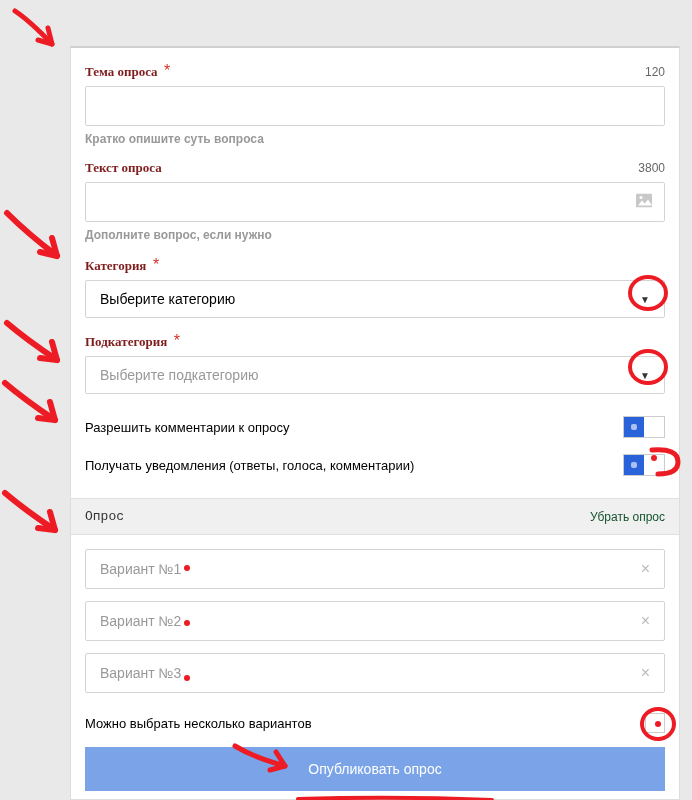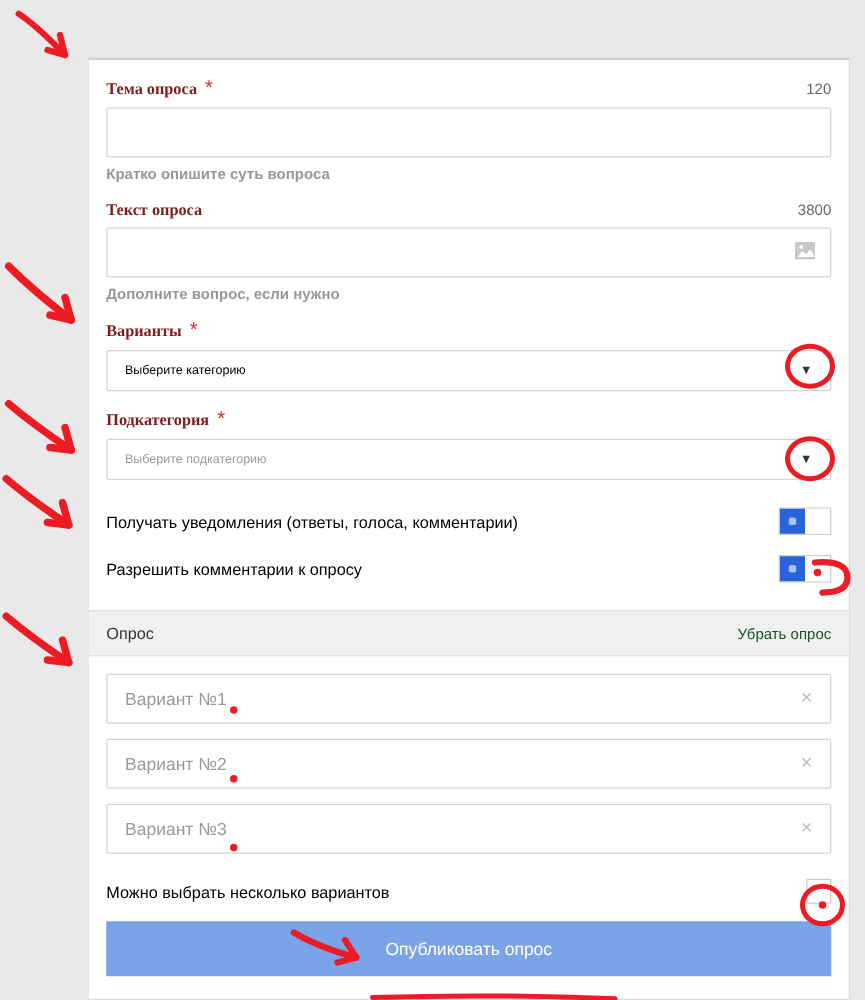--- a/index.html
+++ b/index.html
@@ -50,21 +50,21 @@
     }
     .image-icon {
       position: absolute;
       right: 12px;
       top: 50%;
       transform: translateY(-50%);
       color: #c0c0c0;
     }
     .hint-text { font-size: 12px; color: #999; margin-top: 6px; font-weight: bold; }
     .select-box { display: flex; justify-content: space-between; align-items: center; cursor: pointer; }
-    .select-placeholder { color: #000; font-size: 10px; }
+    .select-placeholder { color: #000; font-size: 14px; }
     .select-placeholder.muted { color: #999; }
     .chevron { font-size: 10px; color: #333; }
     .toggle-row { display: flex; justify-content: space-between; align-items: center; padding: 8px 0; }
     .toggle-label { font-size: 13px; color: #000; }
     .toggle {
       width: 42px;
       height: 22px;
       background: #fff;
       border: 1px solid #ccc;
       position: relative;
@@ -84,21 +84,21 @@
     .toggle-off { right: 0; background: #fff; }
     .section-header {
       background: #f0f0f0;
       padding: 10px 14px;
       display: flex;
       justify-content: space-between;
       align-items: center;
       border-top: 1px solid #e0e0e0;
       border-bottom: 1px solid #e0e0e0;
     }
-    .section-title { font-size: 13px; color: #333; }
+    .section-title { font-size: 13px; color: #333; font-family: Liberation Mono, monospace; }
     .section-link { font-size: 12px; color: #14532d; cursor: pointer; }
     .option-input {
       width: 100%;
       border: 1px solid #d4d4d4;
       border-radius: 2px;
       padding: 10px 14px;
       font-size: 14px;
       color: #999;
       display: flex;
       justify-content: space-between;
@@ -187,21 +187,21 @@
               <path d="M2 12 L6 7 L9 10 L12 6 L16 12 Z" fill="#fff"></path>
             </svg>
         </span>
       </div>
       <div class="hint-text">Дополните вопрос, если нужно</div>
     </div>
 
     <div class="field-group">
       <div class="field-header">
         <div>
-          <span class="field-label">Варианты</span>
+          <span class="field-label">Категория</span>
           <span class="required">*</span>
         </div>
       </div>
       <div class="select-box">
         <span class="select-placeholder">Выберите категорию</span>
         <span class="chevron">▼</span>
       </div>
     </div>
 
     <div class="field-group">
@@ -211,29 +211,29 @@
           <span class="required">*</span>
         </div>
       </div>
       <div class="select-box">
         <span class="select-placeholder muted">Выберите подкатегорию</span>
         <span class="chevron">▼</span>
       </div>
     </div>
 
     <div class="toggle-row">
-      <span class="toggle-label">Получать уведомления (ответы, голоса, комментарии)</span>
+      <span class="toggle-label">Разрешить комментарии к опросу</span>
       <div class="toggle">
         <div class="toggle-half toggle-on"></div>
         <div class="toggle-half toggle-off"></div>
       </div>
     </div>
 
     <div class="toggle-row">
-      <span class="toggle-label">Разрешить комментарии к опросу</span>
+      <span class="toggle-label">Получать уведомления (ответы, голоса, комментарии)</span>
       <div class="toggle">
         <div class="toggle-half toggle-on"></div>
         <div class="toggle-half toggle-off"></div>
       </div>
     </div>
 
   </div>
 
   <div class="section-header">
     <span class="section-title">Опрос</span>

